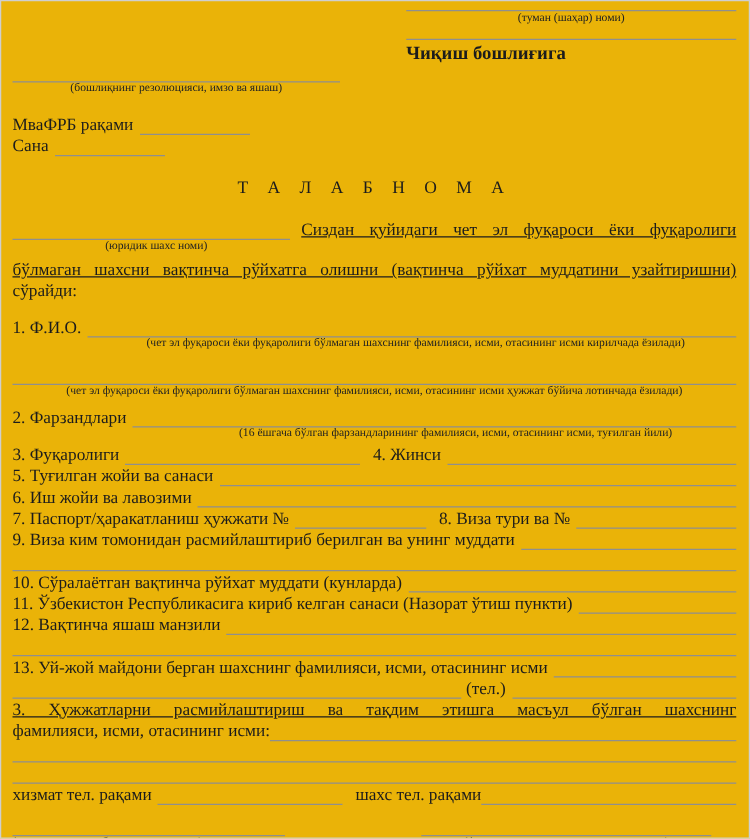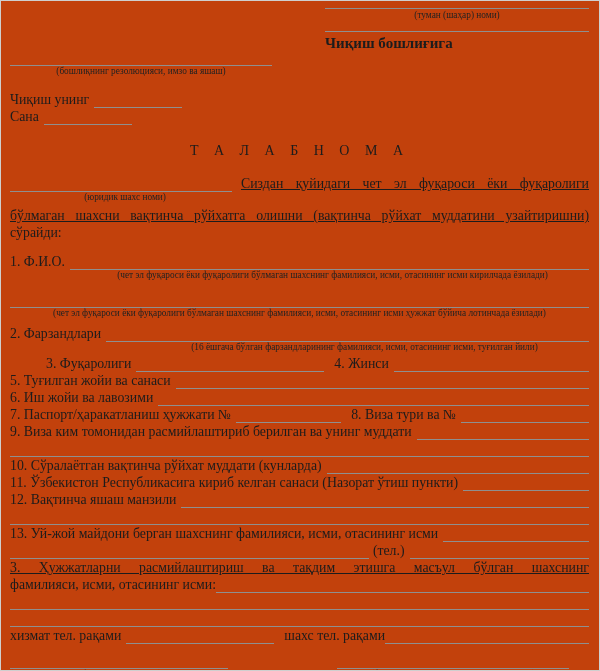--- a/index.html
+++ b/index.html
@@ -1,18 +1,18 @@
 <!DOCTYPE html>
 <html><head>
 <meta charset="utf-8">
 <style>
   html,body{margin:0;padding:0;background:#fff;}
   .page{
     width:600px;height:671px;box-sizing:border-box;overflow:hidden;
-    background:#c2410c;border:1px solid #cfcfcf;
+    background:#eab308;border:1px solid #cfcfcf;
     font-family:"Liberation Serif","DejaVu Serif",serif;
     color:#1c1c1c;font-size:13.8px;line-height:17px;
     padding:4px 10px 0 9px;position:relative;
   }
   .caption{font-size:9.3px;line-height:11px;color:#222;}
   .center{text-align:center;}
   .rule{border-bottom:1px solid #8f8f8f;height:0;}
   .frow{display:flex;align-items:flex-end;min-height:17px;}
   .flabel{white-space:nowrap;padding-right:5px;}
   .fill{flex:1;border-bottom:1px solid #8f8f8f;height:15px;}
@@ -23,21 +23,21 @@
   .hdr-right{width:264px;margin-left:auto;margin-top:3px;}
   .hdr-right .caption{margin-top:1px;}
   .addr{font-size:15px;font-weight:bold;margin-top:2px;line-height:19px;}
   .res-block{width:262px;margin-top:12px;}
   .title{font-weight:normal;font-size:14px;letter-spacing:6px;text-align:center;margin-top:17px;}
   .blank-org{flex:0 0 222px;}
   .blank90{flex:0 0 88px;}
   .blank105{flex:0 0 105px;}
   .blank150{flex:0 0 148px;}
   .blank190{flex:0 0 188px;}
-  .mt2{margin-top:2px;margin-left:36px;} .mt4{margin-top:4px;} .mt6{margin-top:6px;}
+  .mt2{margin-top:2px;} .mt4{margin-top:4px;} .mt6{margin-top:6px;}
   .mt10{margin-top:10px;} .mt12{margin-top:12px;} .mt14{margin-top:14px;} .mt16{margin-top:16px;}
   .sig-row{display:flex;margin-top:24px;align-items:flex-start;}
   .sig-col-l{width:300px;}
   .sig-col-r{width:252px;margin-left:auto;}
   .sig-col-l .rule{width:218px;}
   .sig-col-r .rule{width:232px;}
 </style>
 </head>
 <body>
 
@@ -49,21 +49,21 @@
     <div class="rule mt10"></div>
     <div class="addr">Чиқиш бошлиғига</div>
   </div>
 
   <div class="res-block">
     <div class="rule"></div>
     <div class="caption center">(бошлиқнинг резолюцияси, имзо ва яшаш)</div>
   </div>
 
   <div class="frow mt14" style="width:215px">
-    <span class="flabel">Чиқиш унинг</span>
+    <span class="flabel">МваФРБ рақами</span>
     <span class="fill blank90"></span>
   </div>
   <div class="frow" style="width:147px">
     <span class="flabel">Сана</span>
     <span class="fill blank90"></span>
   </div>
 
   <div class="title">Т А Л А Б Н О М А</div>
 
   <div class="frow mt16">

